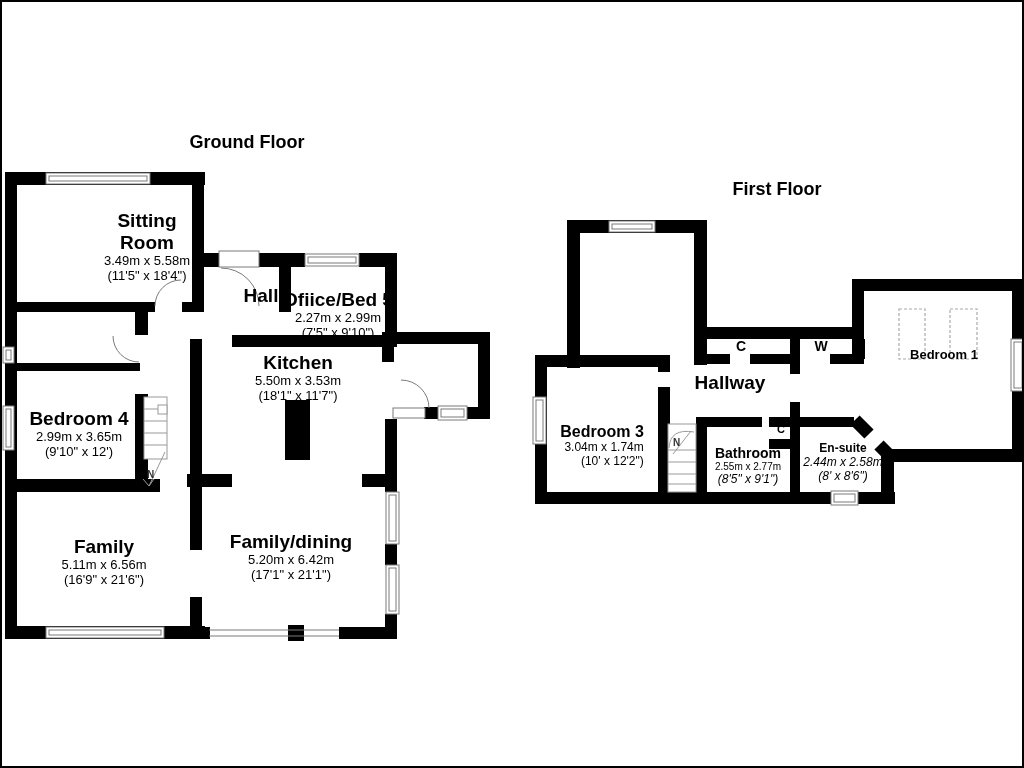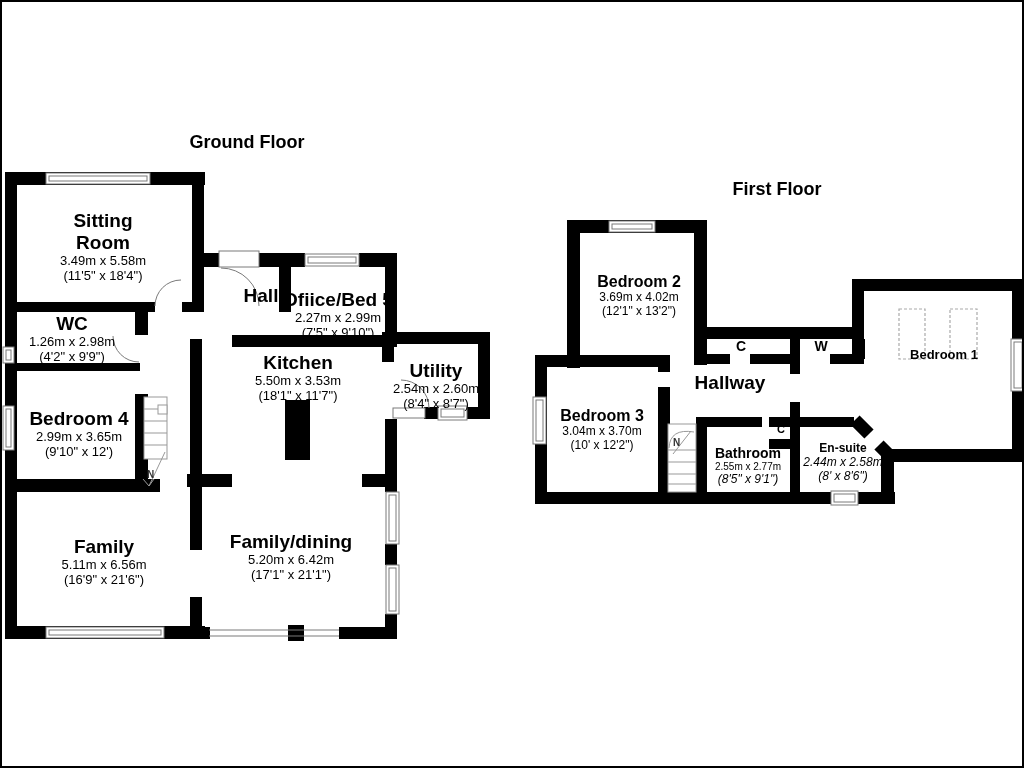--- a/index.html
+++ b/index.html
@@ -3,21 +3,21 @@
 <meta charset="utf-8">
 <style>
   html,body{margin:0;padding:0;background:#fff;}
   #canvas{
     position:relative;width:1024px;height:768px;background:#ffffff;
     border:2px solid #000;box-sizing:border-box;overflow:hidden;
     font-family:"Liberation Sans","DejaVu Sans",sans-serif;color:#000;
   }
   #plan-svg{position:absolute;left:0;top:0;}
   .lbl{position:absolute;transform:translateX(-50%);text-align:center;line-height:1.15;white-space:nowrap;}
-  .lbl.wrap{white-space:normal;}
+  .lbl.wrap{white-space:normal;margin-left:44px;}
   .nm{font-weight:bold;}
   .dm{font-weight:normal;}
   .ttl{position:absolute;transform:translateX(-50%);font-weight:bold;font-size:18px;white-space:nowrap;}
   .s19{font-size:19px;}
   .s16{font-size:16px;}
   .s17{font-size:13px;padding-left:8px;}
   .s14{font-size:14px;}
   .s13{font-size:13px;}
   .s12{font-size:12px;}
   .s11{font-size:11px;}
@@ -205,83 +205,68 @@
   <div class="lbl wrap" style="left:101px;top:208px;width:95px;">
     <div class="nm s19">Sitting Room</div>
     <div class="dm s13">3.49m x 5.58m</div>
     <div class="dm s13">(11'5" x 18'4")</div>
   </div>
 
   <div class="lbl" style="left:237px;top:283px;padding-left:44px;">
     <div class="nm s19">Hall</div>
   </div>
 
-  <div class="lbl" style="left:70px;top:311px;">
-    <div class="nm s19">WC</div>
-    <div class="dm s13">1.26m x 2.98m</div>
-    <div class="dm s13">(4'2" x 9'9")</div>
-  </div>
 
   <div class="lbl" style="left:336px;top:287px;">
     <div class="nm s19">Ofiice/Bed 5</div>
     <div class="dm s13">2.27m x 2.99m</div>
     <div class="dm s13">(7'5" x 9'10")</div>
   </div>
 
   <div class="lbl" style="left:296px;top:350px;">
     <div class="nm s19">Kitchen</div>
     <div class="dm s13">5.50m x 3.53m</div>
     <div class="dm s13">(18'1" x 11'7")</div>
   </div>
 
-  <div class="lbl" style="left:434px;top:358px;">
-    <div class="nm s19">Utility</div>
-    <div class="dm s13">2.54m x 2.60m</div>
-    <div class="dm s13">(8'4" x 8'7")</div>
-  </div>
 
   <div class="lbl" style="left:77px;top:406px;">
     <div class="nm s19">Bedroom 4</div>
     <div class="dm s13">2.99m x 3.65m</div>
     <div class="dm s13">(9'10" x 12')</div>
   </div>
 
   <div class="lbl" style="left:102px;top:534px;">
     <div class="nm s19">Family</div>
     <div class="dm s13">5.11m x 6.56m</div>
     <div class="dm s13">(16'9" x 21'6")</div>
   </div>
 
   <div class="lbl" style="left:289px;top:529px;">
     <div class="nm s19">Family/dining</div>
     <div class="dm s13">5.20m x 6.42m</div>
     <div class="dm s13">(17'1" x 21'1")</div>
   </div>
 
-  <div class="lbl" style="left:637px;top:271px;">
-    <div class="nm s16">Bedroom 2</div>
-    <div class="dm s12">3.69m x 4.02m</div>
-    <div class="dm s12">(12'1" x 13'2")</div>
-  </div>
 
   <div class="lbl" style="left:739px;top:336px;">
     <div class="nm s14">C</div>
   </div>
 
   <div class="lbl" style="left:819px;top:336px;">
     <div class="nm s14">W</div>
   </div>
 
   <div class="lbl" style="left:728px;top:370px;">
     <div class="nm s19">Hallway</div>
   </div>
 
-  <div class="lbl" style="left:600px;top:405px;">
+  <div class="lbl" style="left:600px;top:421px;text-align:right;">
     <div class="nm s16">Bedroom 3</div>
-    <div class="dm s12">3.04m x 3.70m</div>
+    <div class="dm s12">3.04m x 1.74m</div>
     <div class="dm s12">(10' x 12'2")</div>
   </div>
 
   <div class="lbl" style="left:746px;top:443px;">
     <div class="nm s14">Bathroom</div>
     <div class="dm s10">2.55m x 2.77m</div>
     <div class="dm s9">(8'5" x 9'1")</div>
   </div>
 
   <div class="lbl" style="left:779px;top:421px;">

